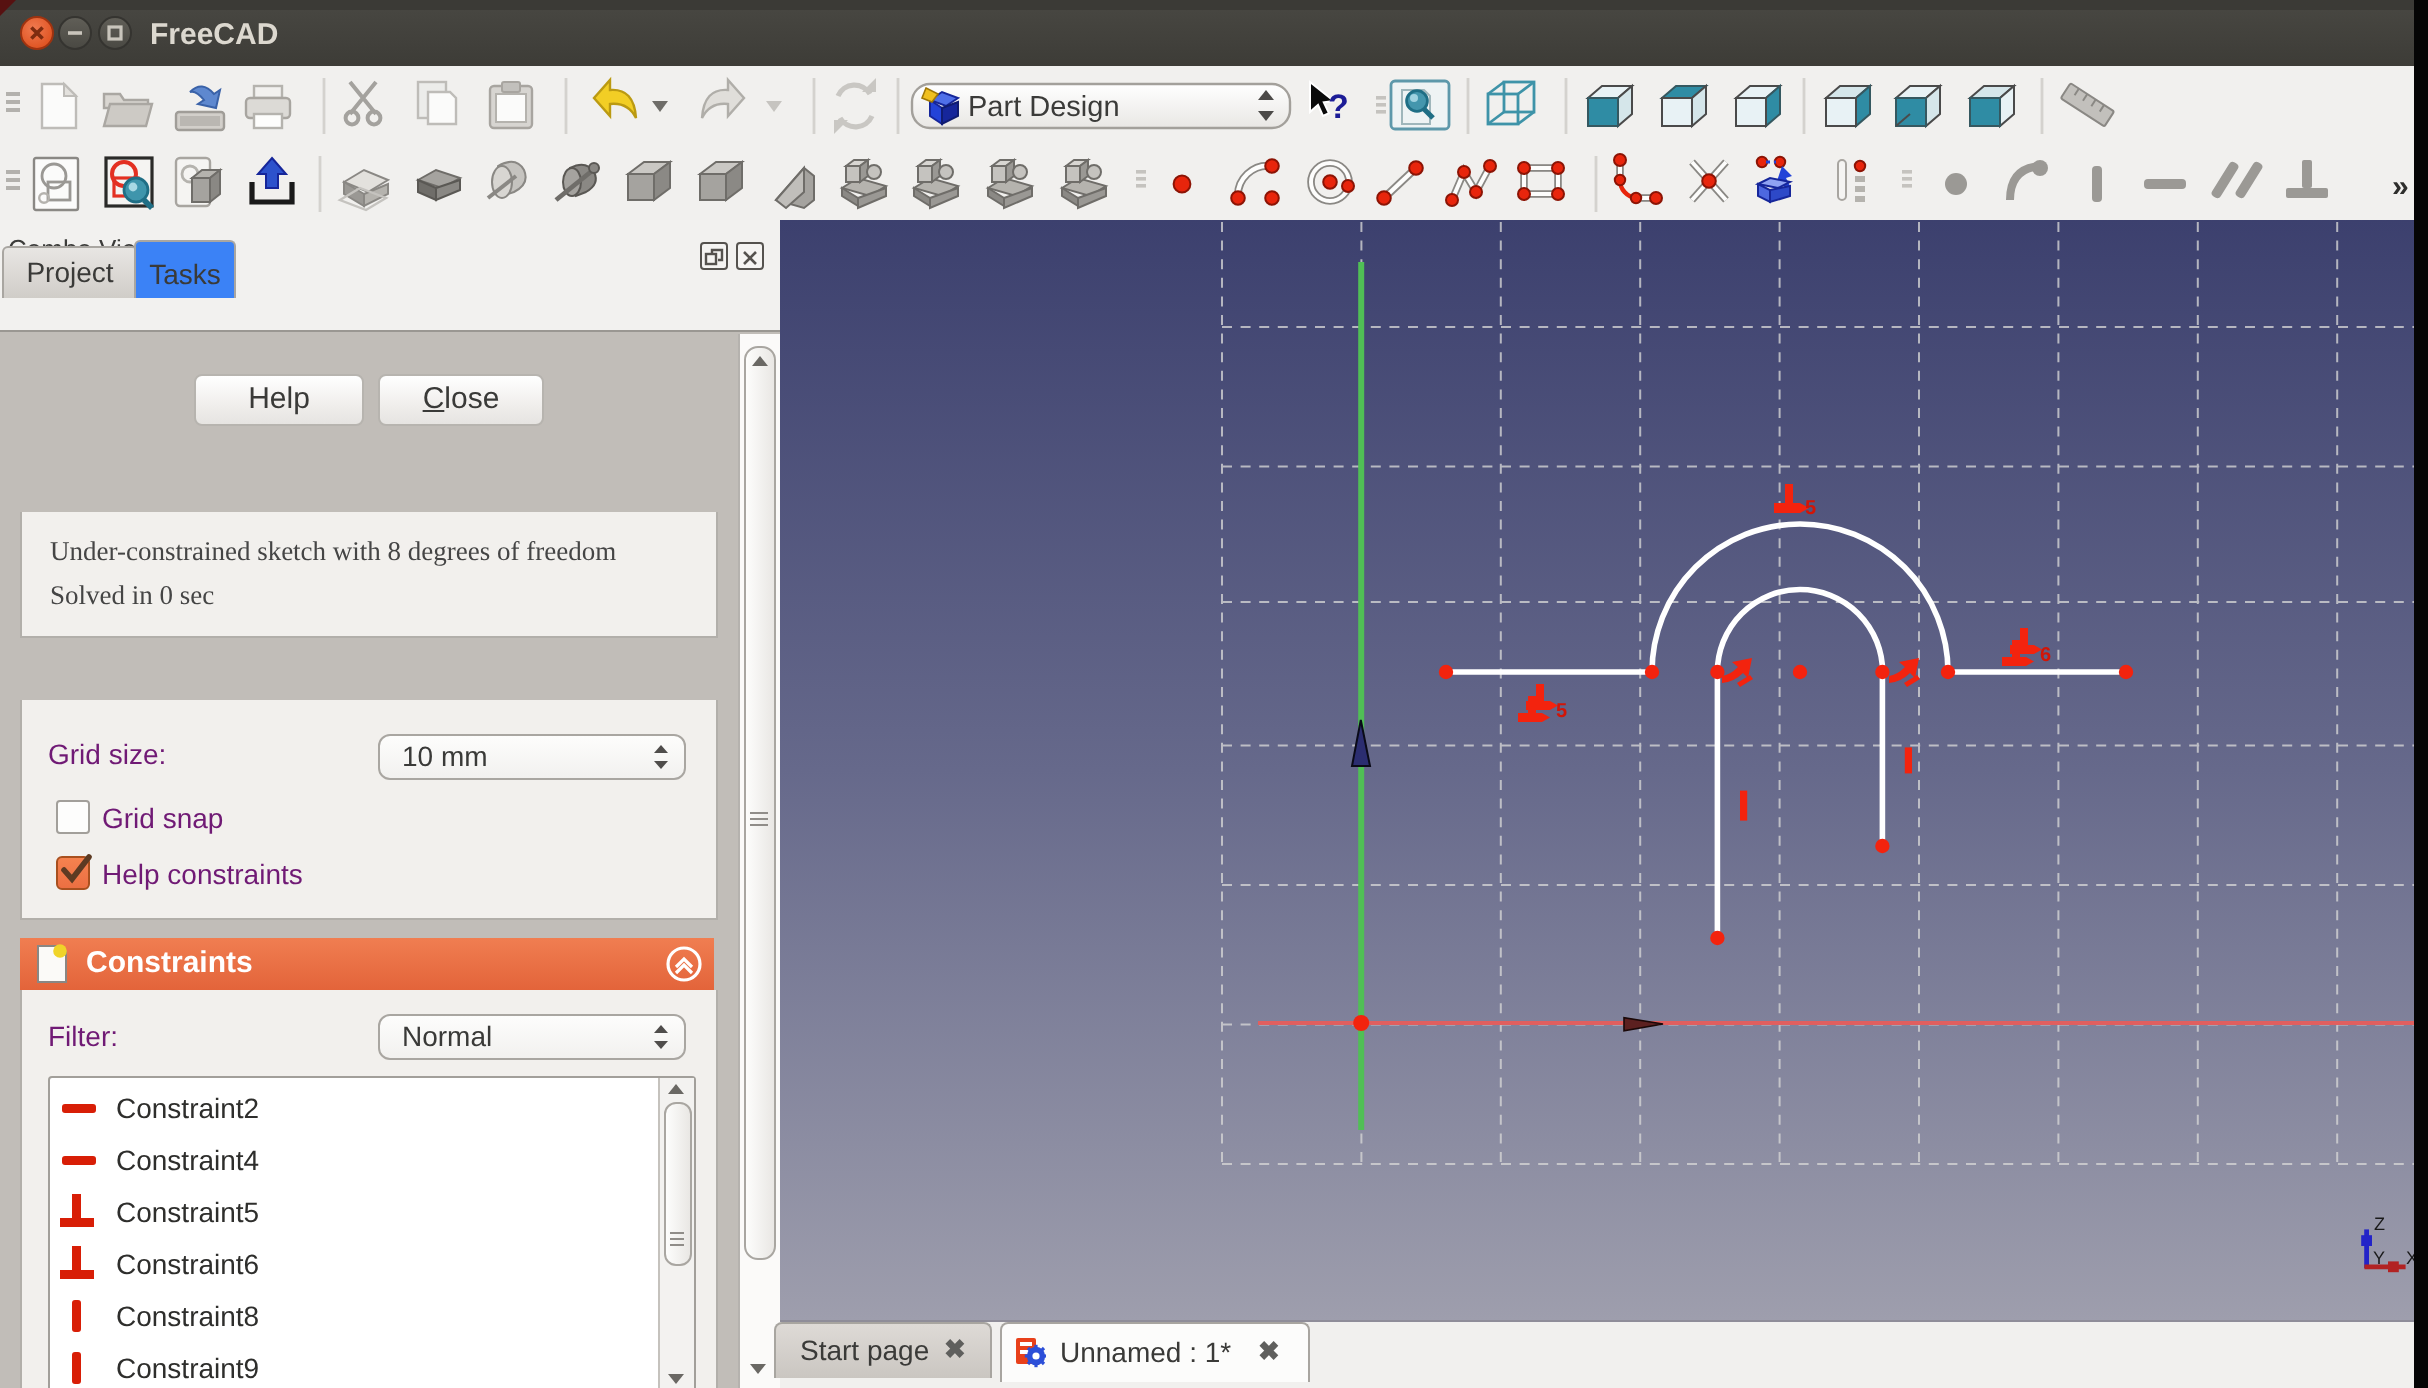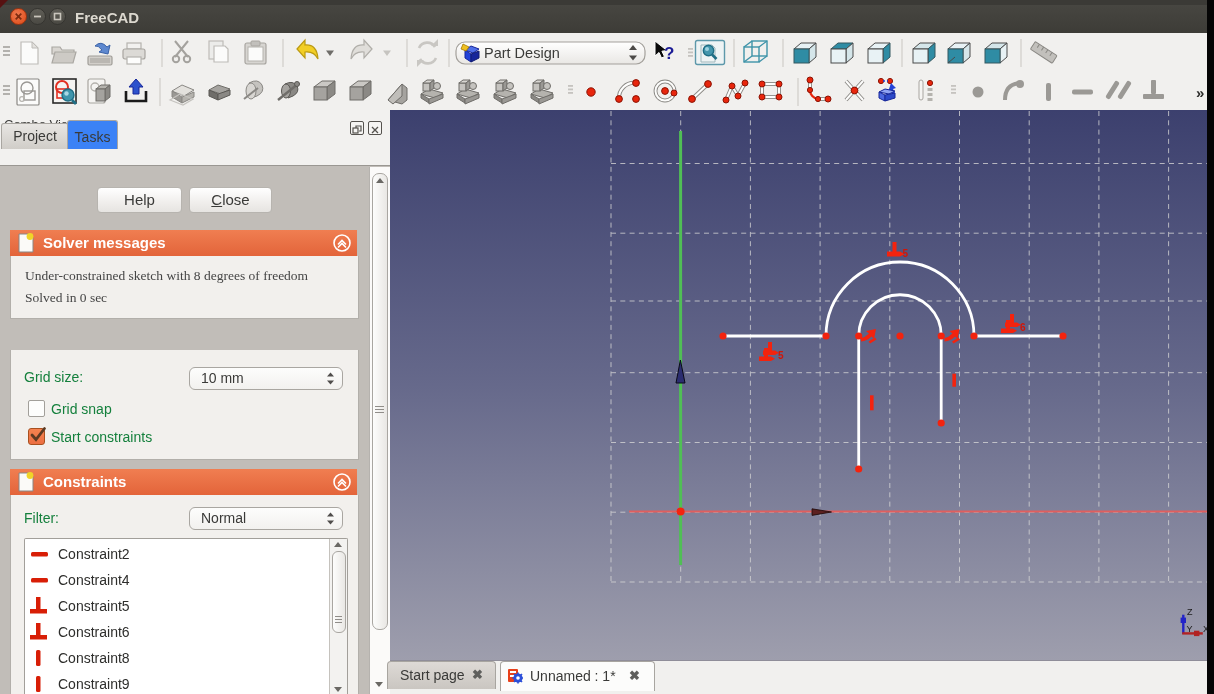--- a/index.html
+++ b/index.html
@@ -22,21 +22,21 @@
   .winbtn{position:absolute;top:11px;width:12px;height:12px;border:1px solid #55524e;border-radius:2px;background:#f5f4f2;}
   #tabs{position:absolute;left:0;top:12px;width:390px;height:27px;}
   .tab{position:absolute;bottom:0;font-size:14px;color:#3a3a38;text-align:center;}
   #tab-project{left:1px;width:66px;height:25px;background:linear-gradient(#e8e6e3,#d0cdc8);border:1px solid #a9a6a1;border-bottom:none;border-radius:3px 3px 0 0;line-height:25px;}
   #tab-tasks{left:67px;width:49px;height:28px;background:#3b82f6;border:1px solid #a9a6a1;border-bottom:none;border-radius:3px 3px 0 0;line-height:33px;}
   #panel-body{left:0;top:55px;width:390px;height:529px;background:#c1bdb8;border-top:1px solid #9a9792;}
   .pbtn{position:absolute;height:24px;background:linear-gradient(#ffffff,#f0eeec 60%,#e6e4e1);border:1px solid #b7b4af;border-radius:4px;font-size:15px;color:#3a3a38;text-align:center;line-height:23px;}
   .group-h{position:absolute;left:10px;width:347px;height:26px;background:linear-gradient(#f07e51,#e3643a);color:#fff;font-weight:bold;font-size:15px;line-height:26px;}
   .group-b{position:absolute;left:10px;width:347px;background:#f2f0ed;}
   .serif{font-family:"Liberation Serif",serif;font-size:13.5px;color:#454545;}
-  .lbl{position:absolute;font-size:14px;color:#15803d;}
+  .lbl{position:absolute;font-size:14px;color:#701a75;}
   .spin{position:absolute;left:178px;width:152px;height:21px;background:linear-gradient(#fdfdfc,#f2f1ef);border:1px solid #a9a6a1;border-radius:6px;font-size:14px;color:#3a3a38;}
   .citem{position:absolute;left:3px;height:20px;font-size:14px;color:#2e2e2c;white-space:nowrap;}
   .citem svg{vertical-align:-4px;margin-right:8px;}
   .btab{position:absolute;border:1px solid #a8a5a0;border-bottom:none;border-radius:4px 4px 0 0;font-size:14px;color:#3a3a38;white-space:nowrap;}
   .xicon{font-size:13px;color:#5f5f5d;font-weight:bold;}
   
   #viewport{left:390px;top:110px;width:817px;height:550px;}
   
   #tabbar{left:390px;top:660px;width:817px;height:34px;background:#f1f0ee;}
   #rightstrip{left:1207px;top:0;width:7px;height:694px;background:#050505;}
@@ -501,31 +501,20 @@
           <path d="M3 3 L9 9 M9 3 L3 9" stroke="#55524e" stroke-width="1.3"></path>
         </svg></div>
     <div id="tabs">
       <div id="tab-project" class="tab">Project</div>
       <div id="tab-tasks" class="tab">Tasks</div>
     </div>
     <div id="panel-body" class="abs">
       <div class="pbtn" style="left:97px;top:21px;width:83px;">Help</div>
       <div class="pbtn" style="left:189px;top:21px;width:81px;"><span style="text-decoration:underline">C</span>lose</div>
 
-      <div class="group-h" style="top:64px;">
-        <svg width="22" height="22" style="position:absolute;left:5px;top:2px" viewBox="0 0 22 22">
-          <path d="M4 2 h11 l3 3 v15 h-14 Z" fill="#fbfaf8" stroke="#8a8784" stroke-width="1"></path>
-          <circle cx="15" cy="4.5" r="3.4" fill="#f0d429"></circle>
-        </svg>
-        <span style="margin-left:33px;">Solver messages</span>
-        <svg width="18" height="18" style="position:absolute;right:6px;top:4px" viewBox="0 0 18 18">
-          <circle cx="9" cy="9" r="8" fill="none" stroke="#fff" stroke-width="1.6"></circle>
-          <path d="M5 10.5 L9 6.5 L13 10.5 M5 13.5 L9 9.5 L13 13.5" fill="none" stroke="#fff" stroke-width="1.6"></path>
-        </svg>
-      </div>
       <div class="group-b" style="top:90px;height:62px;border:1px solid #b2afaa;border-top:none;">
         <div class="serif" style="position:absolute;left:14px;top:12px;">Under-constrained sketch with 8 degrees of freedom</div>
         <div class="serif" style="position:absolute;left:14px;top:34px;">Solved in 0 sec</div>
       </div>
 
       <div class="group-b" style="top:184px;height:109px;border:1px solid #b2afaa;border-top:none;">
         <div class="lbl" style="left:13px;top:19px;">Grid size:</div>
         <div class="spin" style="top:17px;">
           <span style="margin-left:11px;line-height:21px;">10 mm</span>
           <svg width="9" height="13" style="position:absolute;right:7px;top:4px" viewBox="0 0 9 13">
@@ -533,21 +522,21 @@
             <path d="M1 8.5 L4.5 12.5 L8 8.5 Z" fill="#4f4d4b"></path>
           </svg>
         </div>
         <div style="position:absolute;left:17px;top:50px;width:15px;height:15px;background:#fdfdfc;border:1px solid #a29f9a;border-radius:2px;"></div>
         <div class="lbl" style="left:40px;top:51px;">Grid snap</div>
         <div style="position:absolute;left:17px;top:78px;width:15px;height:15px;background:linear-gradient(#f5824f,#ec6f42);border:1.5px solid #a8501f;border-radius:3px;">
           <svg width="20" height="20" viewBox="0 0 20 20" style="position:absolute;left:-1px;top:-4px;">
               <path d="M4 10 L8 14.5 L16.5 3.5" fill="none" stroke="#5d3a22" stroke-width="2.8" stroke-linecap="round"></path>
             </svg>
         </div>
-        <div class="lbl" style="left:40px;top:79px;">Start constraints</div>
+        <div class="lbl" style="left:40px;top:79px;">Help constraints</div>
       </div>
 
       <div class="group-h" style="top:303px;">
         <svg width="22" height="22" style="position:absolute;left:5px;top:2px" viewBox="0 0 22 22">
           <path d="M4 2 h11 l3 3 v15 h-14 Z" fill="#fbfaf8" stroke="#8a8784" stroke-width="1"></path>
           <circle cx="15" cy="4.5" r="3.4" fill="#f0d429"></circle>
         </svg>
         <span style="margin-left:33px;">Constraints</span>
         <svg width="18" height="18" style="position:absolute;right:6px;top:4px" viewBox="0 0 18 18">
           <circle cx="9" cy="9" r="8" fill="none" stroke="#fff" stroke-width="1.6"></circle>

